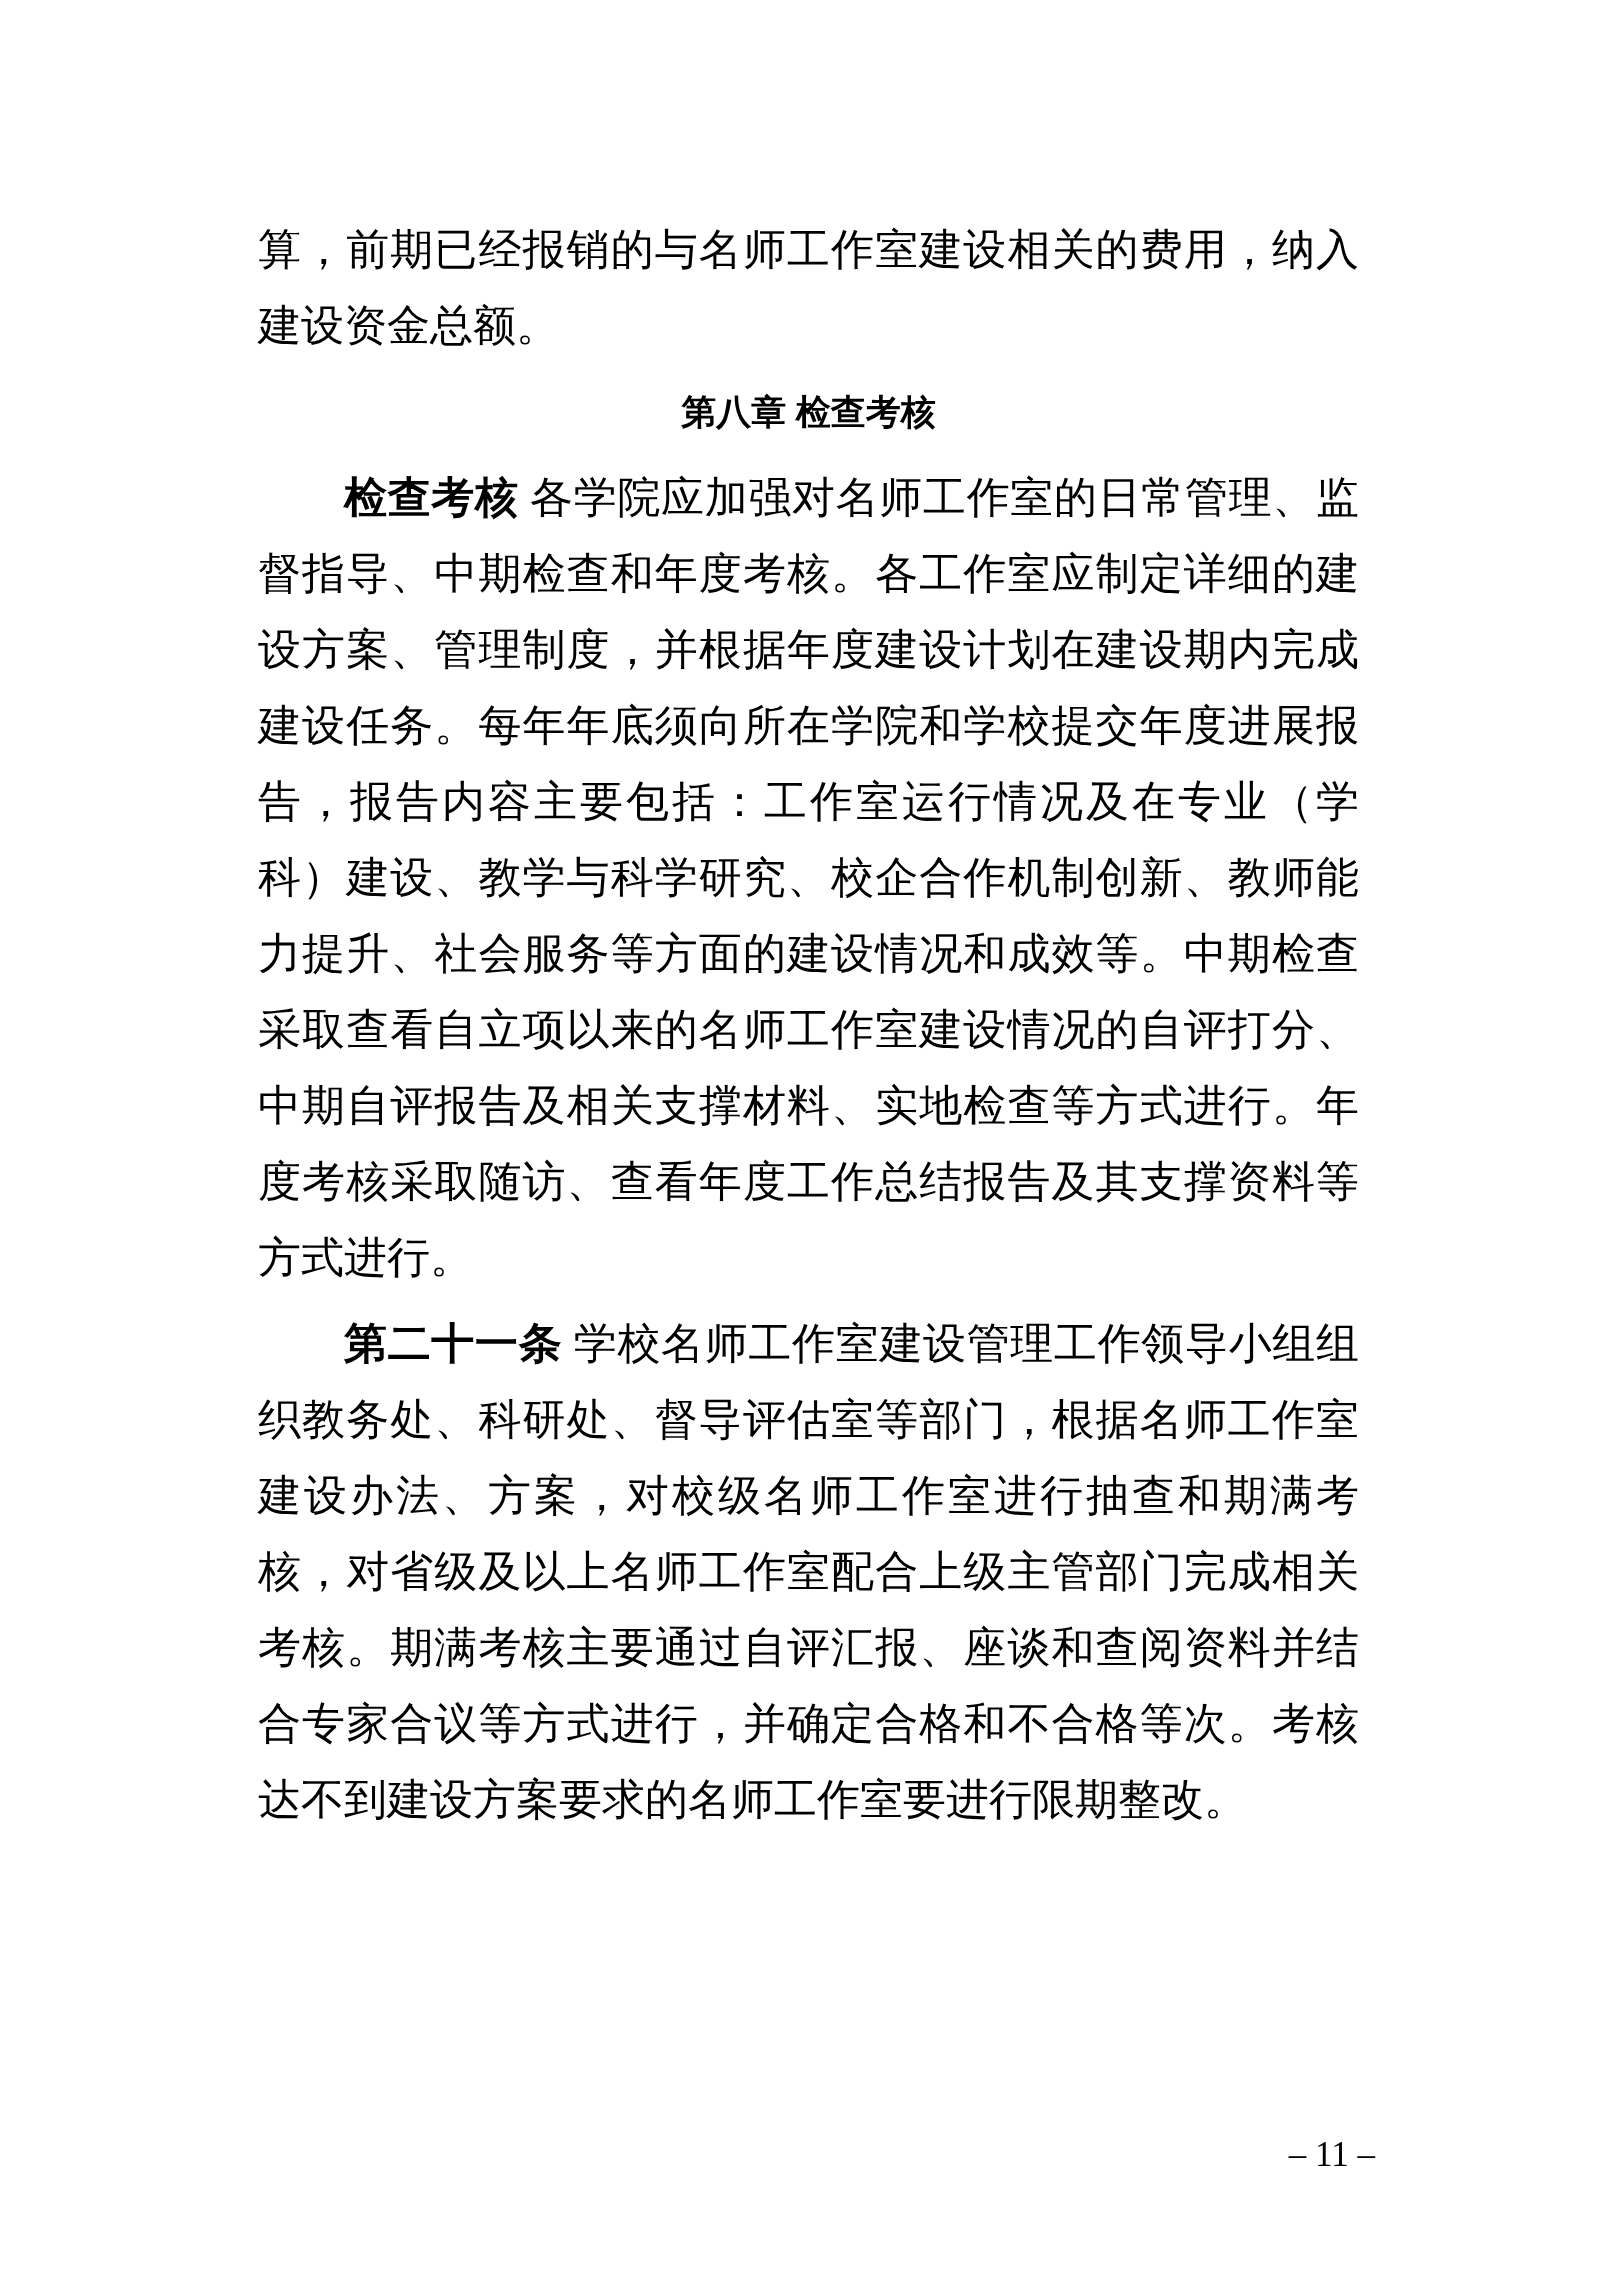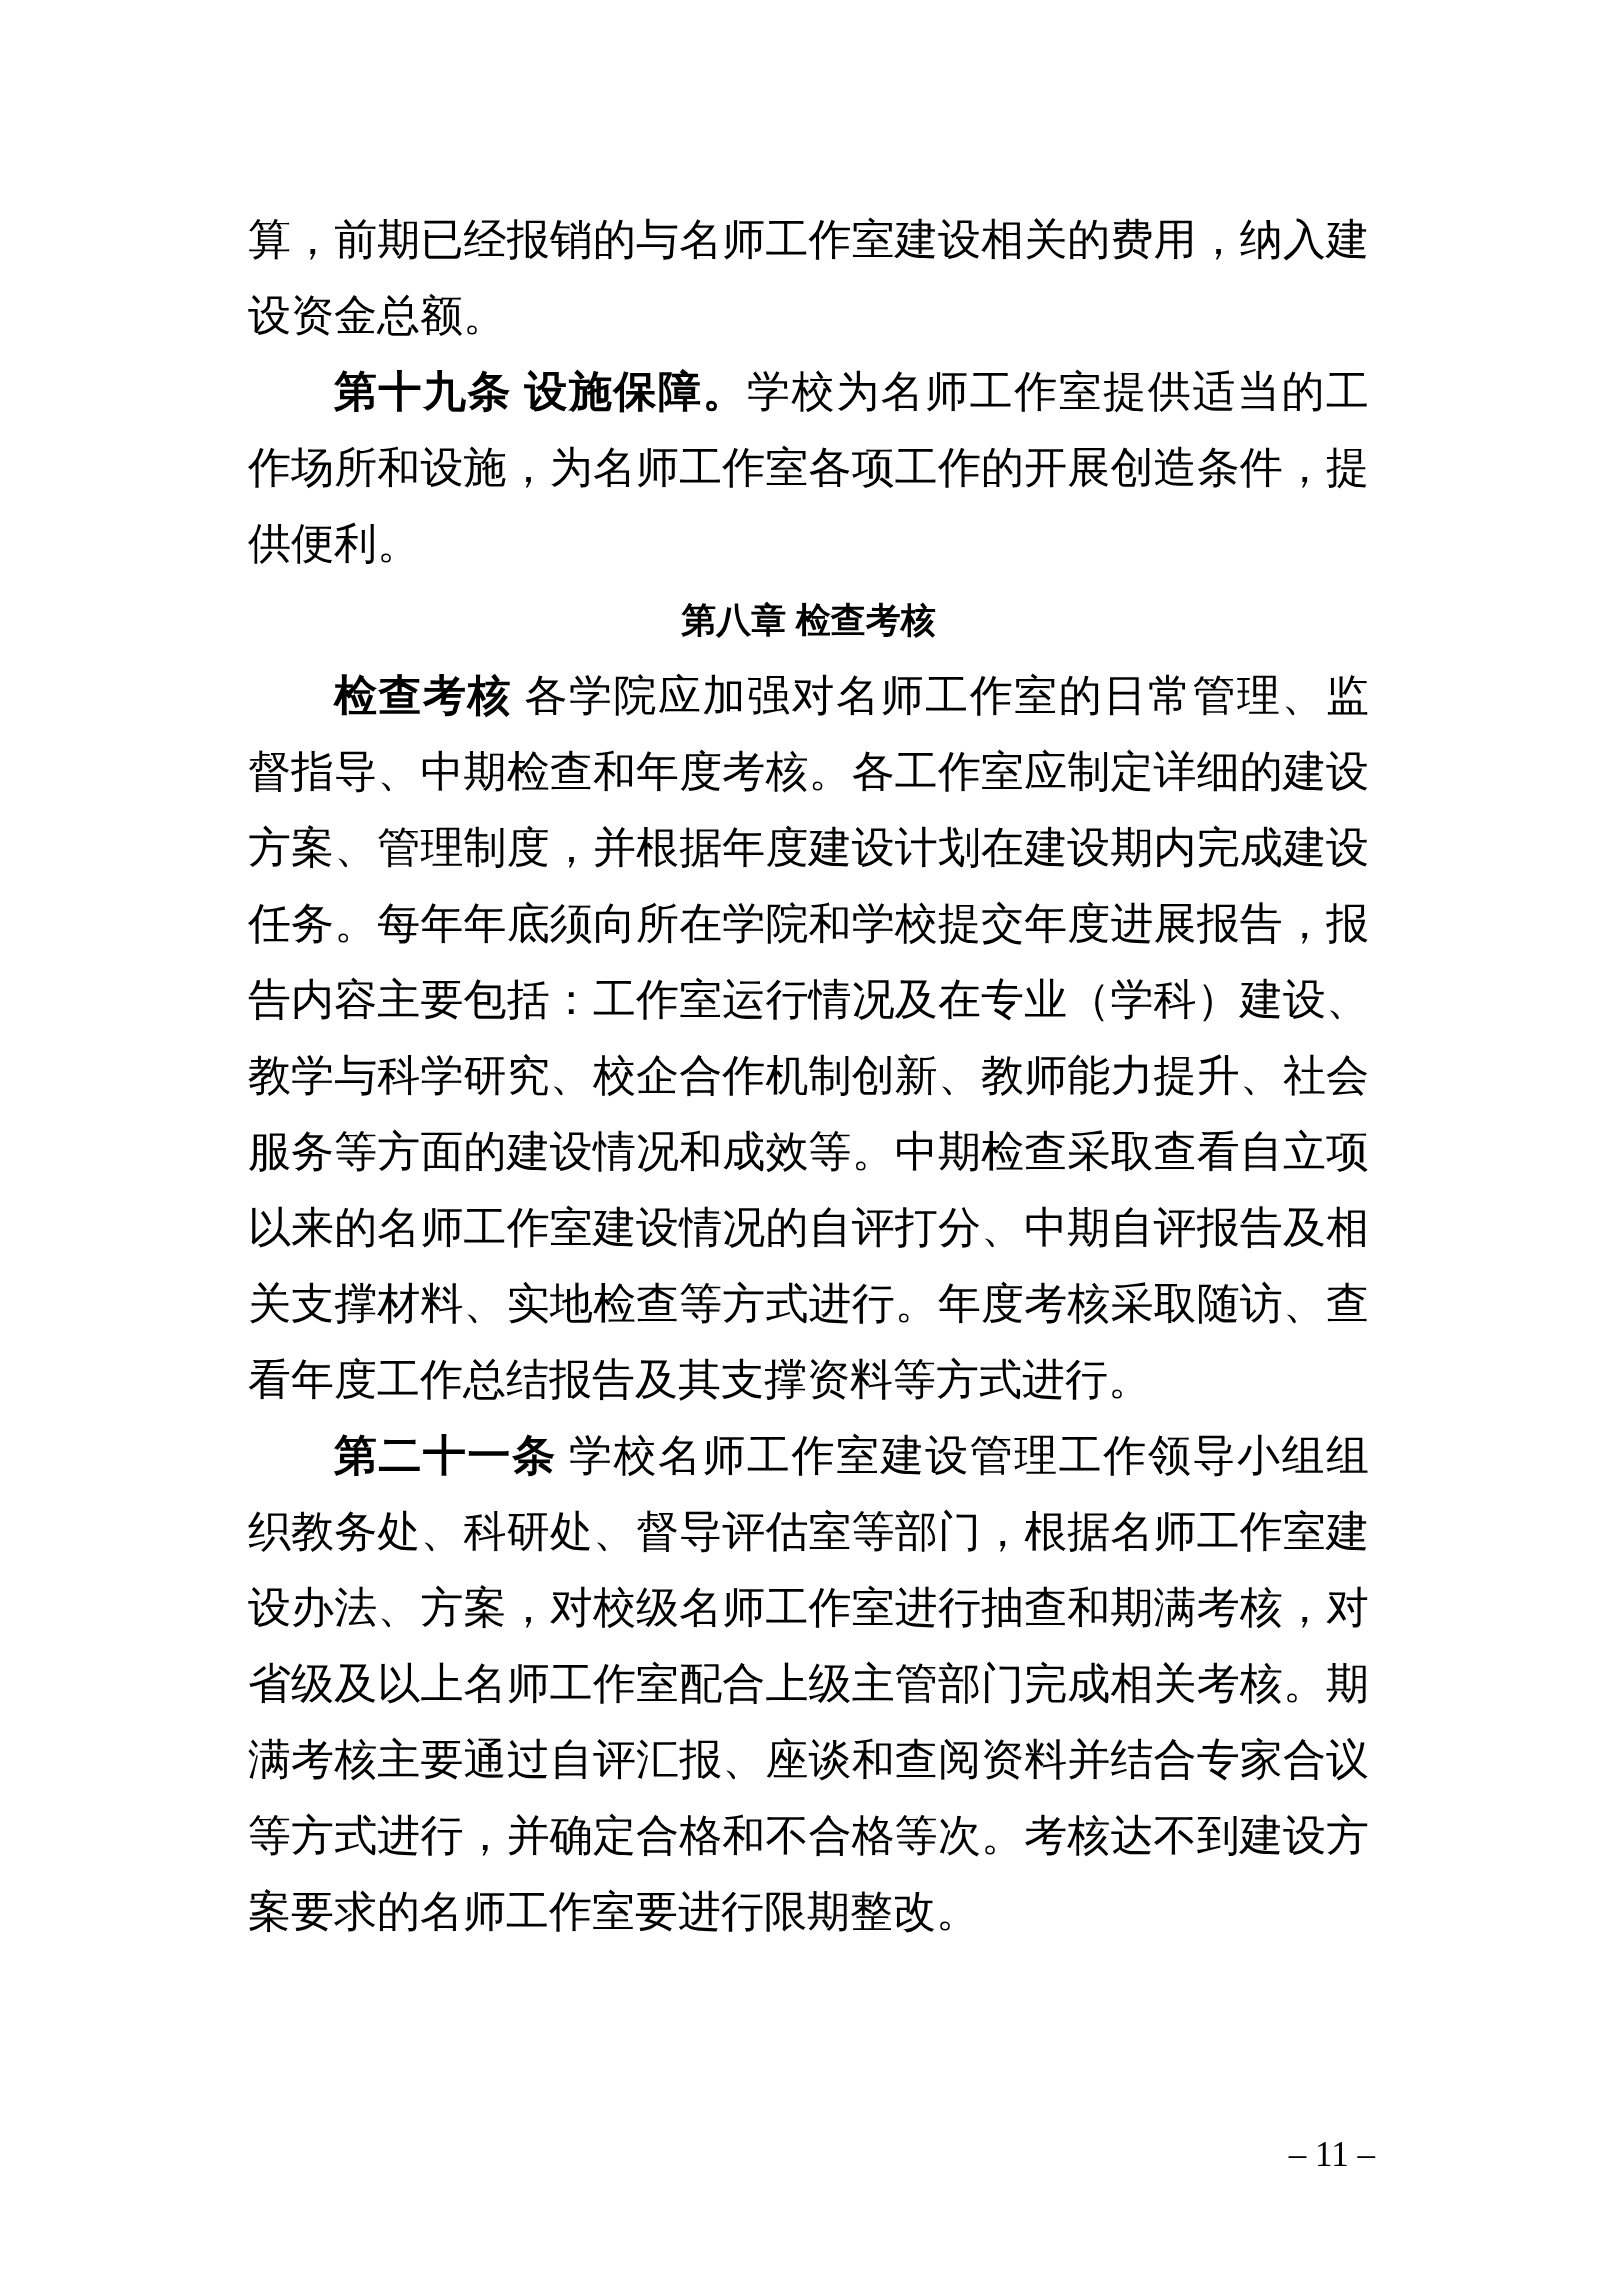--- a/index.html
+++ b/index.html
@@ -16,21 +16,21 @@
     overflow: hidden;
     font-family: "Liberation Serif", serif;
   }
   .doc-body {
     position: absolute;
     left: 248px;
     top: 202px;
     width: 1121px;
   }
   .doc-body p.body-para {
-    margin: 0;
+    margin: 10px;
     font-size: 43px;
     line-height: 76px;
     text-align: justify;
     text-justify: inter-ideograph;
     letter-spacing: 0;
   }
   .doc-body p.indent {
     text-indent: 86px;
   }
   .doc-body .run {
@@ -58,20 +58,19 @@
     white-space: pre;
     margin-top: 6px;
   }
 </style>
 </head>
 <body>
 
 <div class="page">
   <div class="doc-body">
       <p class="body-para"><span class="run">算，前期已经报销的与名师工作室建设相关的费用，纳入建设资金总额。</span></p>
-      <p class="body-para indent"><span class="run bold">第十九条 设施保障。</span><span class="run">学校为名师工作室提供适当的工作场所和设施，为名师工作室各项工作的开展创造条件，提供便利。</span></p>
       <h2 class="chapter">第八章 检查考核</h2>
       <p class="body-para indent"><span class="run bold">检查考核</span><span class="run"> 各学院应加强对名师工作室的日常管理、监督指导、中期检查和年度考核。各工作室应制定详细的建设方案、管理制度，并根据年度建设计划在建设期内完成建设任务。每年年底须向所在学院和学校提交年度进展报告，报告内容主要包括：工作室运行情况及在专业（学科）建设、教学与科学研究、校企合作机制创新、教师能力提升、社会服务等方面的建设情况和成效等。中期检查采取查看自立项以来的名师工作室建设情况的自评打分、中期自评报告及相关支撑材料、实地检查等方式进行。年度考核采取随访、查看年度工作总结报告及其支撑资料等方式进行。</span></p>
       <p class="body-para indent"><span class="run bold">第二十一条</span><span class="run"> 学校名师工作室建设管理工作领导小组组织教务处、科研处、督导评估室等部门，根据名师工作室建设办法、方案，对校级名师工作室进行抽查和期满考核，对省级及以上名师工作室配合上级主管部门完成相关考核。期满考核主要通过自评汇报、座谈和查阅资料并结合专家合议等方式进行，并确定合格和不合格等次。考核达不到建设方案要求的名师工作室要进行限期整改。</span></p>
     </div>
   <div class="page-number">– 11 –</div>
 </div>
 
 
 </body></html>

